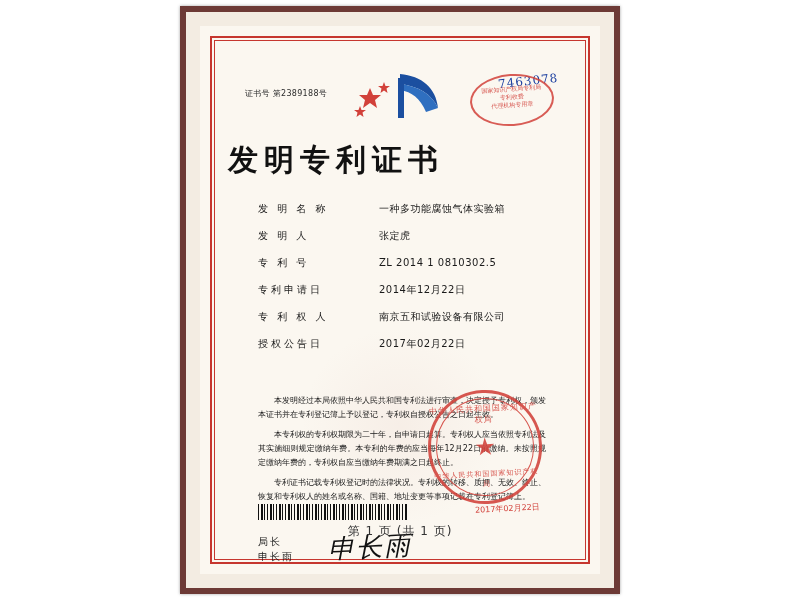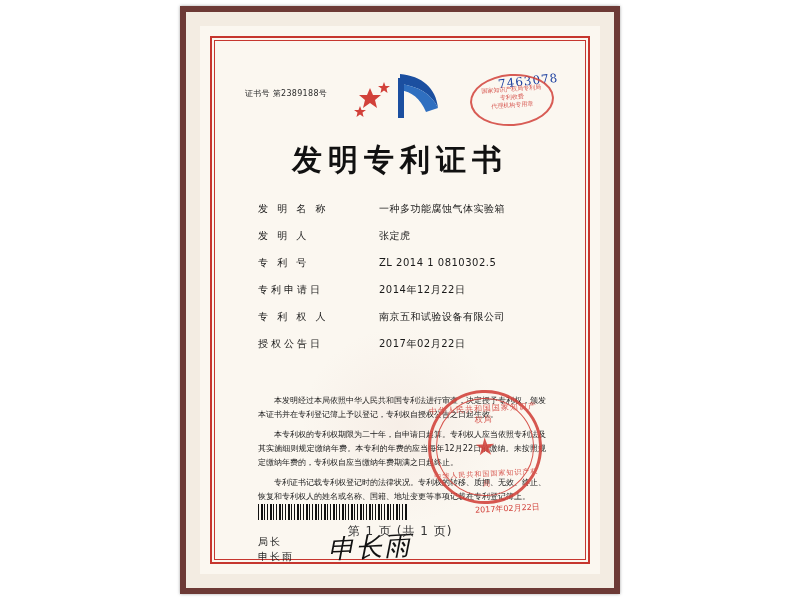--- a/index.html
+++ b/index.html
@@ -125,21 +125,21 @@
     opacity: 0.85;
     transform: rotate(-4deg);
   }
   .stamp-top span { display: block; }
 
   .title {
     position: absolute;
     left: 0;
     right: 0;
     top: 88px;
-    text-align: center;
+    text-align: left;
     font-size: 30px;
     letter-spacing: 6px;
     color: #111111;
     font-family: "DejaVu Sans", sans-serif;
     font-weight: bold;
   }
 
   .fields {
     position: absolute;
     left: 30px;

